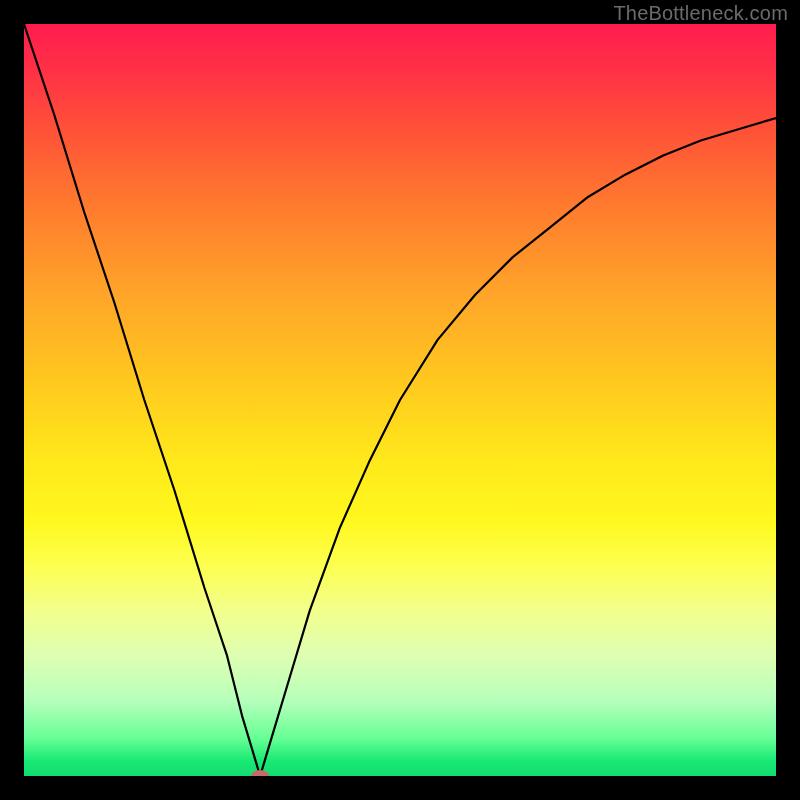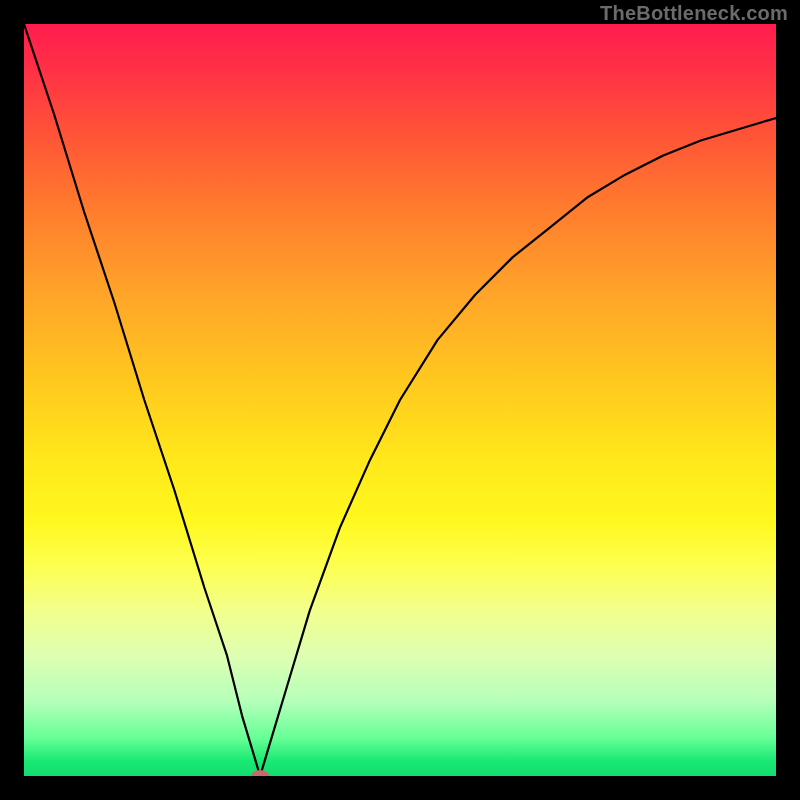--- a/index.html
+++ b/index.html
@@ -46,21 +46,21 @@
     top: 0; left: 0;
     width: 100%;
     height: 100%;
   }
   .attribution {
     position: absolute;
     top: 2px;
     right: 12px;
     color: #6b6b6b;
     font-size: 20px;
-    font-weight: 700;
+    font-weight: 400;
     letter-spacing: 0.2px;
   }
 </style>
 </head>
 <body>
 
 <div class="frame">
   <div class="attribution">TheBottleneck.com</div>
   <div class="plot-area">
     <svg viewBox="0 0 752 752" preserveAspectRatio="none">

